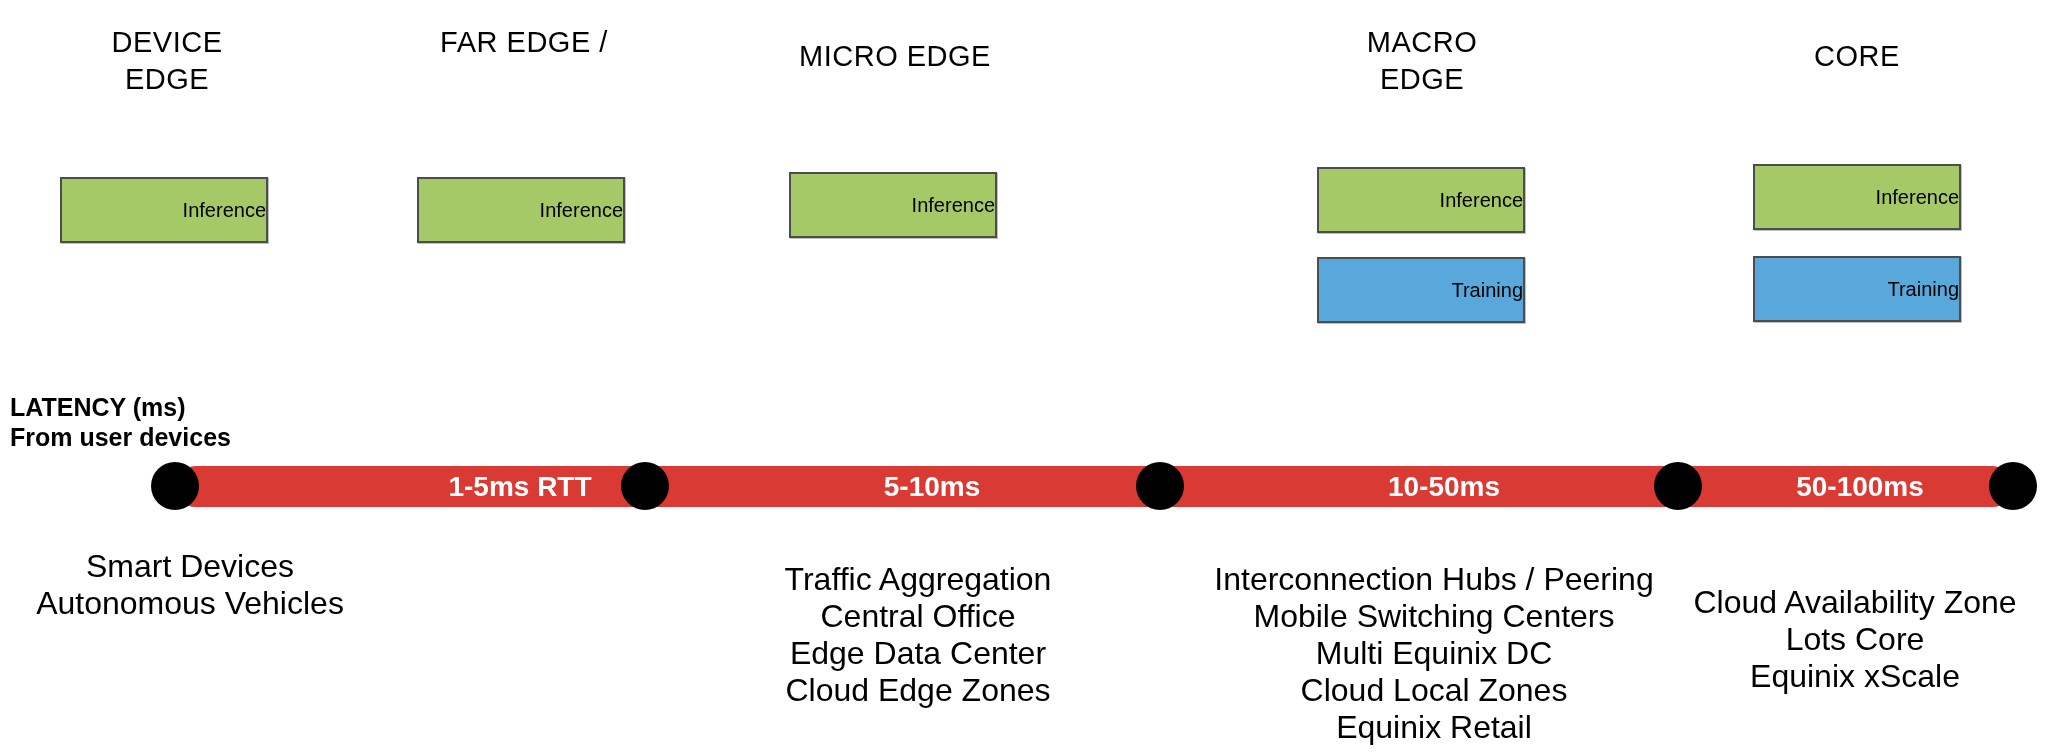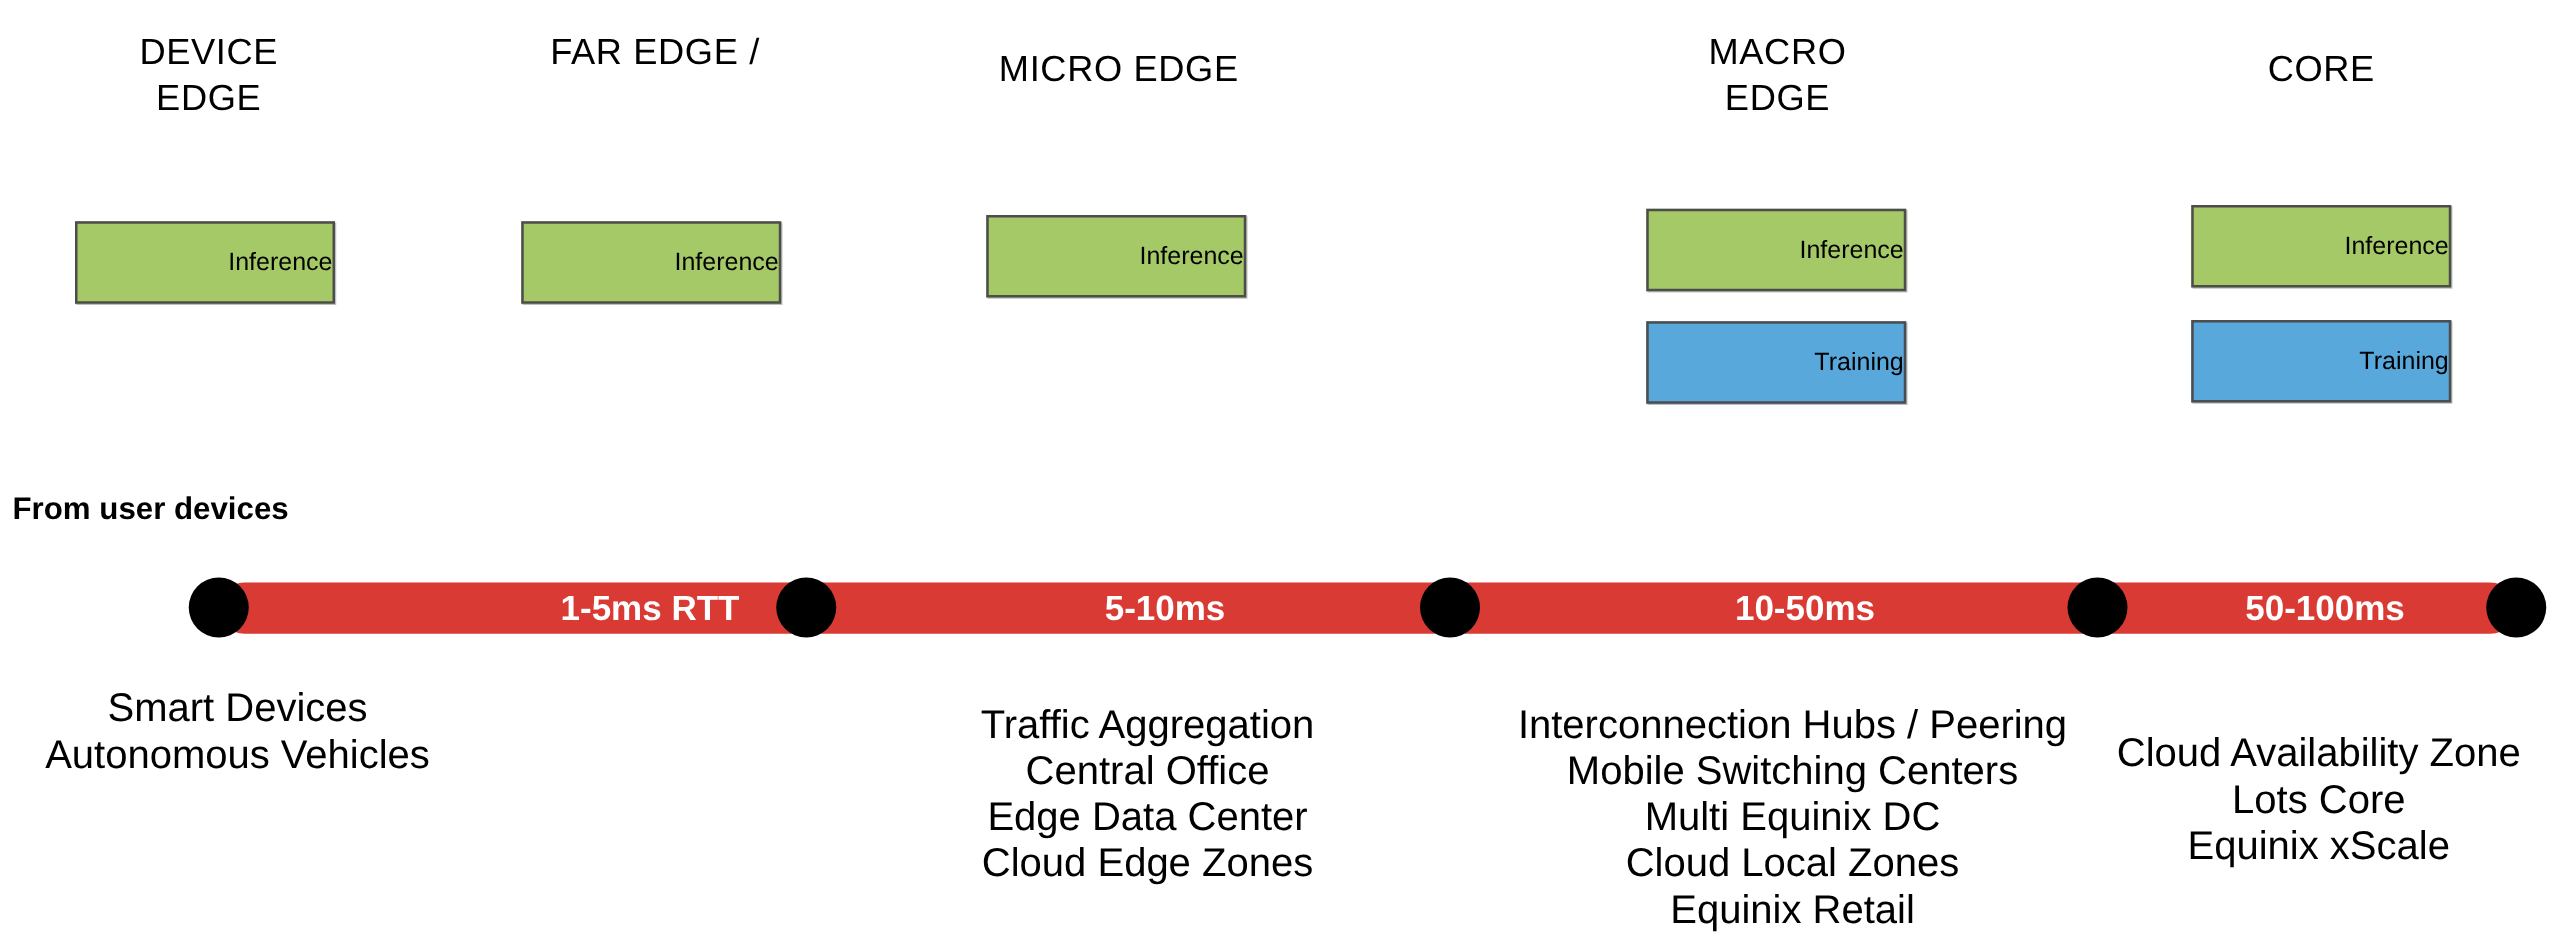--- a/index.html
+++ b/index.html
@@ -146,20 +146,21 @@
     <span>Training</span>
   </div>
   <div class="box inference b5i">
     <span>Inference</span>
   </div>
   <div class="box training b5t">
     <span>Training</span>
   </div>
 
   <div class="axis-label">
+    <div>LATENCY (ms)</div>
     <div>From user devices</div>
   </div>
 
   <div class="bar"></div>
   <div class="dot d1"></div>
   <div class="dot d2"></div>
   <div class="dot d3"></div>
   <div class="dot d4"></div>
   <div class="dot d5"></div>
   <div class="seg s1">1-5ms RTT</div>

